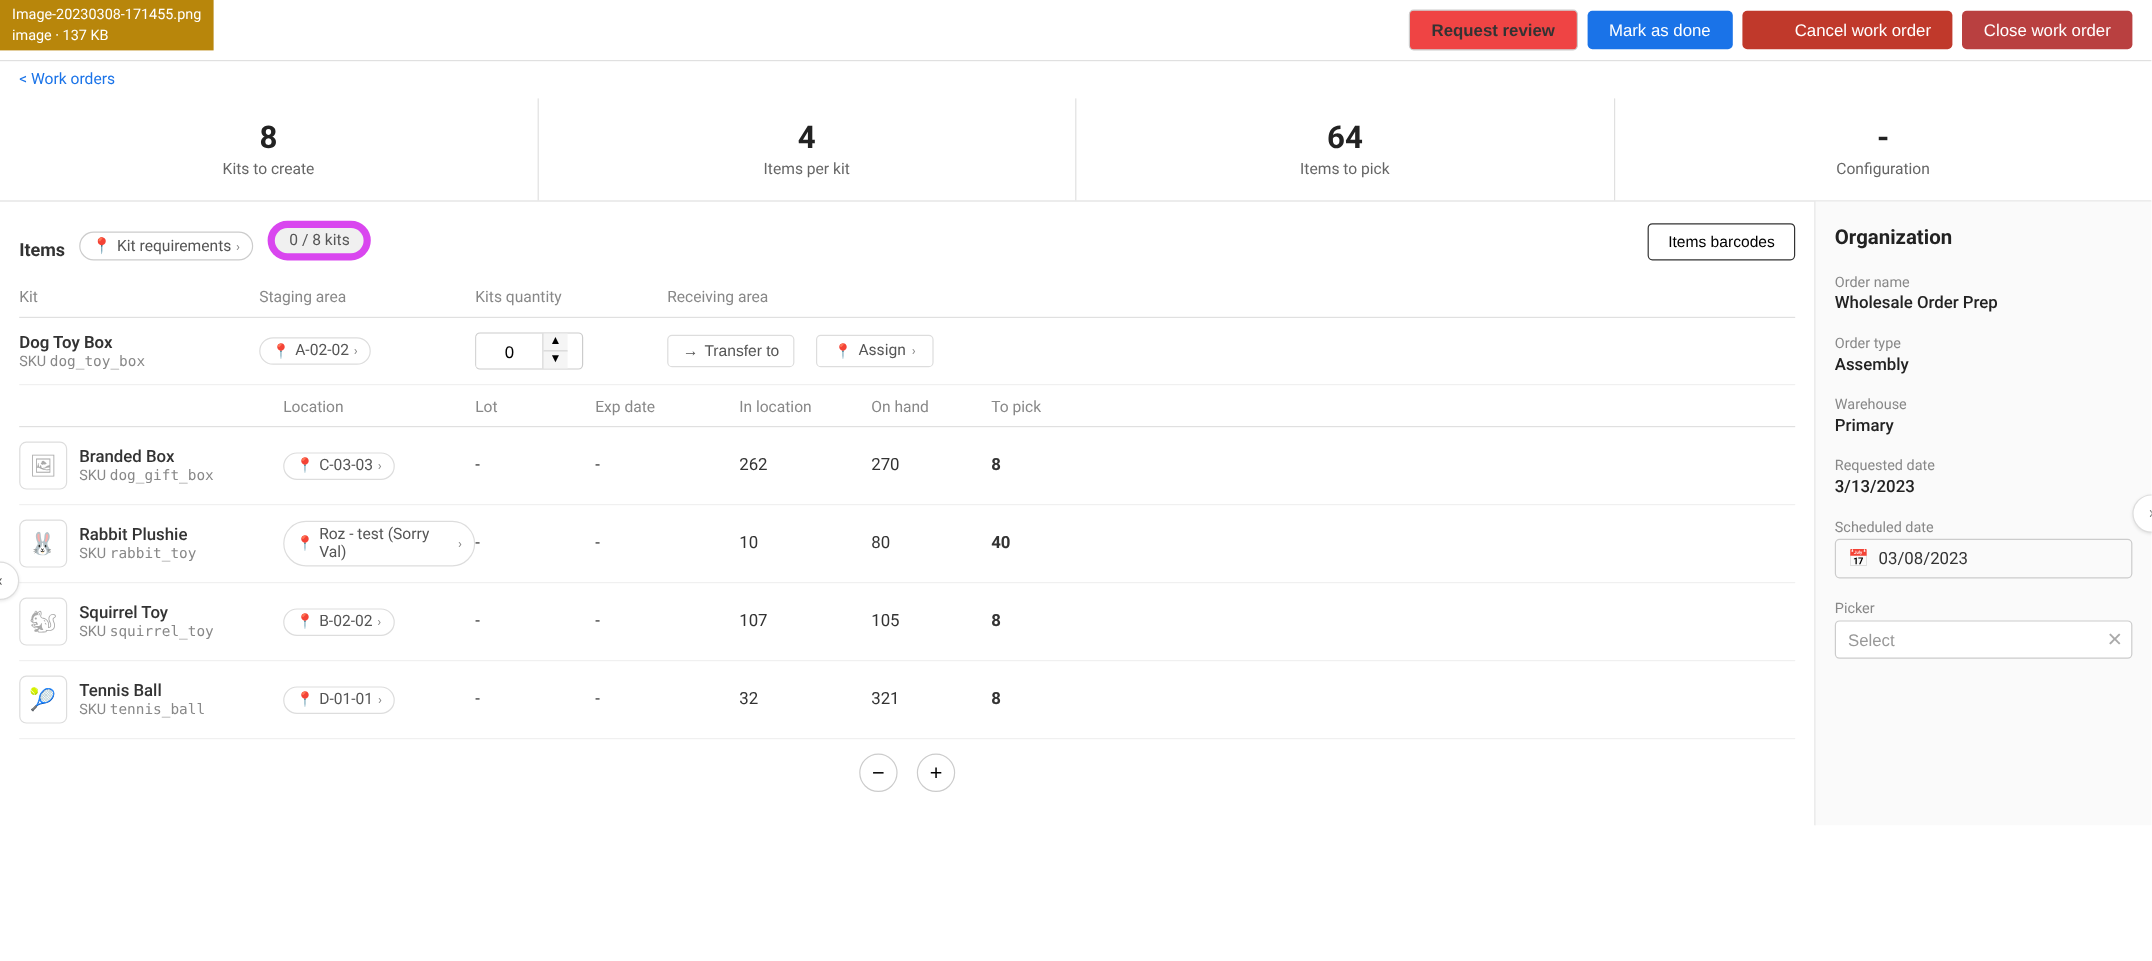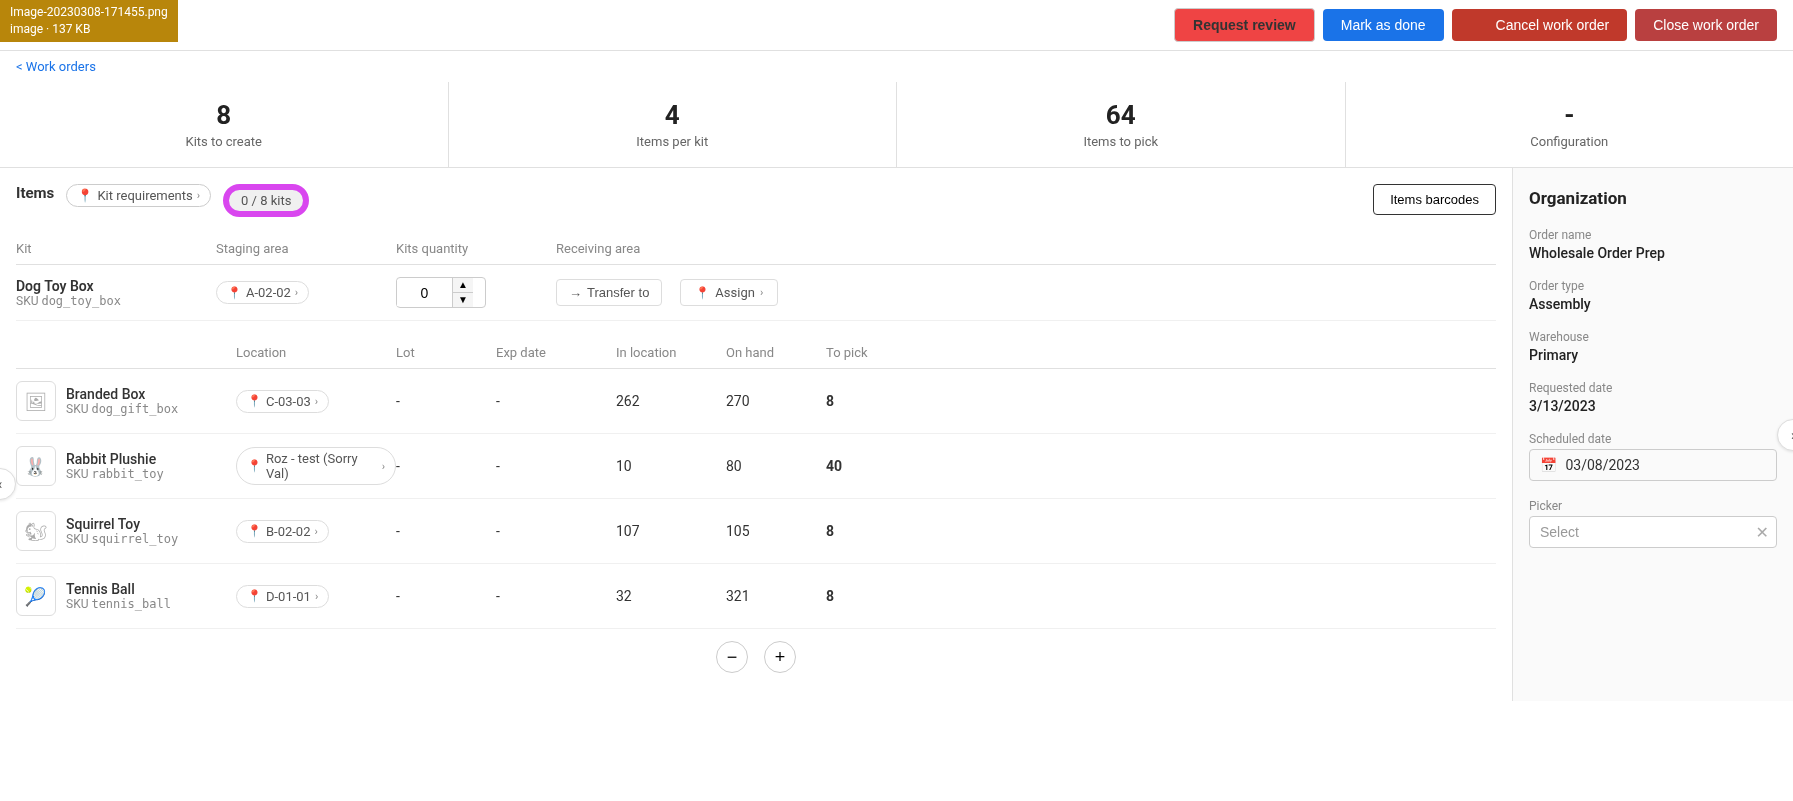--- a/index.html
+++ b/index.html
@@ -97,21 +97,21 @@
     .sidebar {
       width: 280px;
       padding: 20px 16px;
       background: #fafafa;
       position: relative;
     }
 
     
     .items-header {
       display: flex;
-      align-items: flex-start;
+      align-items: flex-end;
       gap: 12px;
       margin-bottom: 16px;
     }
     .items-title {
       font-weight: 700;
       font-size: 15px;
     }
     .kit-req-pill {
       display: flex;
       align-items: center;
@@ -231,21 +231,21 @@
     }
 
     
     .components-header {
       display: grid;
       grid-template-columns: 220px 160px 100px 120px 110px 100px 80px;
       padding: 8px 0;
       color: #888;
       font-size: 13px;
       border-bottom: 1px solid #e0e0e0;
-      margin-top: 16px;
+      margin-top: 3px;
     }
     .component-row {
       display: grid;
       grid-template-columns: 220px 160px 100px 120px 110px 100px 80px;
       align-items: center;
       padding: 12px 0;
       border-bottom: 1px solid #f0f0f0;
     }
     .component-info {
       display: flex;

